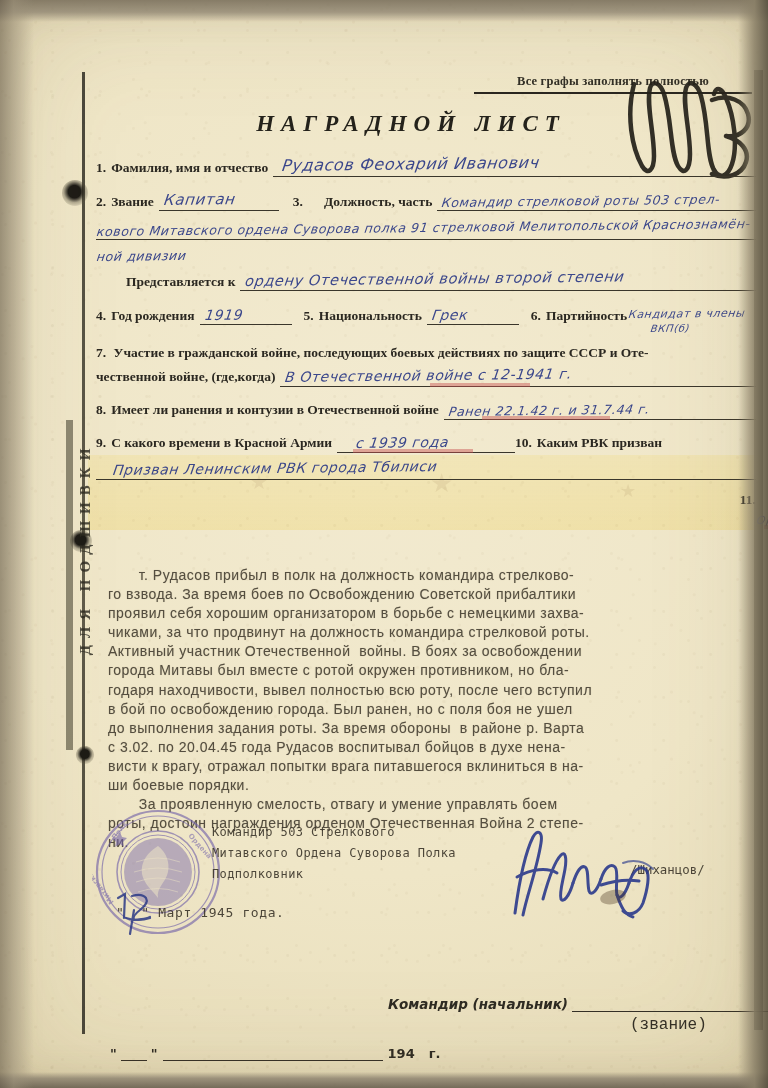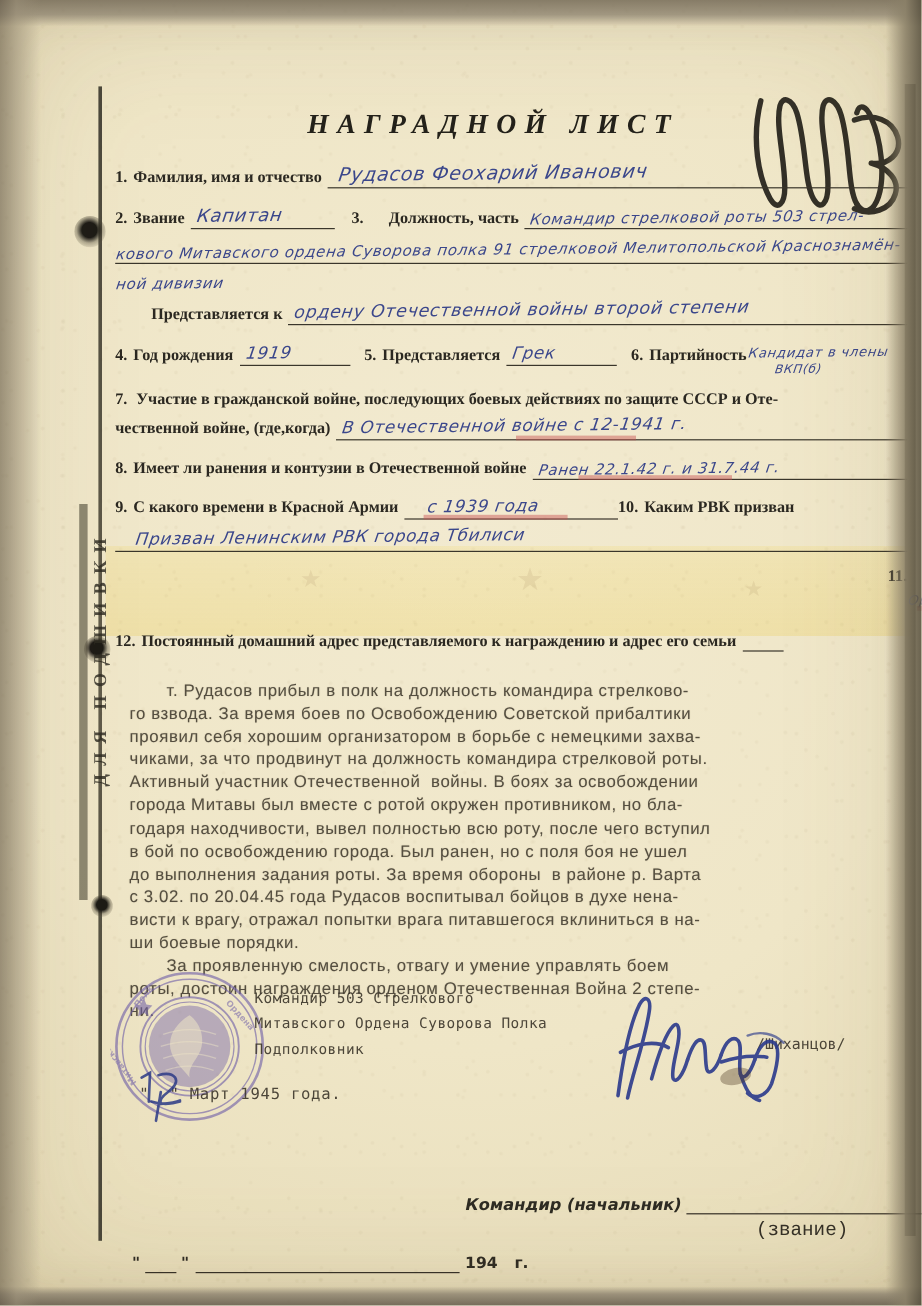--- a/index.html
+++ b/index.html
@@ -379,20 +379,21 @@
   <div id="rule-left2"></div>
   <div id="frame-right"></div>
   <div class="punch" id="punch-1"></div>
   <div class="punch" id="punch-2"></div>
   <div class="punch" id="punch-3"></div>
 
   <div id="margin-text">ДЛЯ ПОДШИВКИ</div>
 
   <div id="content">
 
+    <div id="header-note">Все графы заполнять полностью</div>
 
     <svg id="scribble" viewBox="0 0 150 130">
       <g fill="none" stroke="#24211a" stroke-width="4.5" stroke-linecap="round" stroke-linejoin="round" opacity=".92">
         <path d="M18,14 C10,46 16,78 26,96 C32,106 38,100 38,86 C38,62 30,34 34,18 C36,10 44,12 48,24 C56,50 54,82 62,96 C68,106 74,100 74,84 C74,60 66,32 70,18 C73,9 81,13 85,26 C93,54 90,86 98,100"></path>
         <path d="M98,100 C104,110 112,106 116,94 C122,76 118,46 110,28 C106,18 100,16 98,24"></path>
         <path d="M96,30 C112,24 128,30 132,44 C136,58 124,68 110,66 C124,70 134,80 130,92 C126,105 110,110 96,104"></path>
       </g>
     </svg>
 
     <div id="doc-title">НАГРАДНОЙ ЛИСТ</div>
@@ -437,21 +438,21 @@
       </span>
     </div>
 
     <div class="frow" style="margin-top:14px;">
       <span class="flabel">4.</span>
       <span class="flabel" style="margin-left:5px;">Год рождения</span>
       <span class="fill fixed" style="width:92px;">
         <span class="hw">1919</span>
       </span>
       <span class="flabel" style="margin-left:12px;">5.</span>
-      <span class="flabel" style="margin-left:5px;">Представляется</span>
+      <span class="flabel" style="margin-left:5px;">Национальность</span>
       <span class="fill fixed" style="width:92px;">
         <span class="hw">Грек</span>
       </span>
       <span class="flabel" style="margin-left:12px;">6.</span>
       <span class="flabel" style="margin-left:5px;">Партийность</span>
       <span class="fill" style="margin-left:1px; border-bottom:none;">
         <span class="hw xs" style="left:0; bottom:4px;">Кандидат в члены</span>
         <span class="hw xs" style="left:22px; bottom:-9px; font-size:10px;">ВКП(б)</span>
       </span>
     </div>
@@ -494,25 +495,20 @@
     </div>
 
     <div class="frow" style="margin-top:13px;flex-direction:column;">
       <span class="flabel">11.</span>
       <span class="fill" style="margin-left:1px;">
         <span class="hw xs" style="left:0;">Орден Красного Знамени № III/н-27.8.44 г. 51 Арм.</span>
         <span class="redmark" style="left:8px; width:148px;"></span>
       </span>
     </div>
 
-    <div class="frow" style="margin-top:14px;">
-      <span class="flabel">12.</span>
-      <span class="flabel" style="margin-left:5px;">Постоянный домашний адрес представляемого к награждению и адрес его  семьи</span>
-      <span class="fill fixed" style="width:34px;"></span>
-    </div>
 
   </div>
 
 
   <div id="body-text">       т. Рудасов прибыл в полк на должность командира стрелково-
 го взвода. За время боев по Освобождению Советской прибалтики
 проявил себя хорошим организатором в борьбе с немецкими захва-
 чиками, за что продвинут на должность командира стрелковой роты.
 Активный участник Отечественной  войны. В боях за освобождении
 города Митавы был вместе с ротой окружен противником, но бла-

